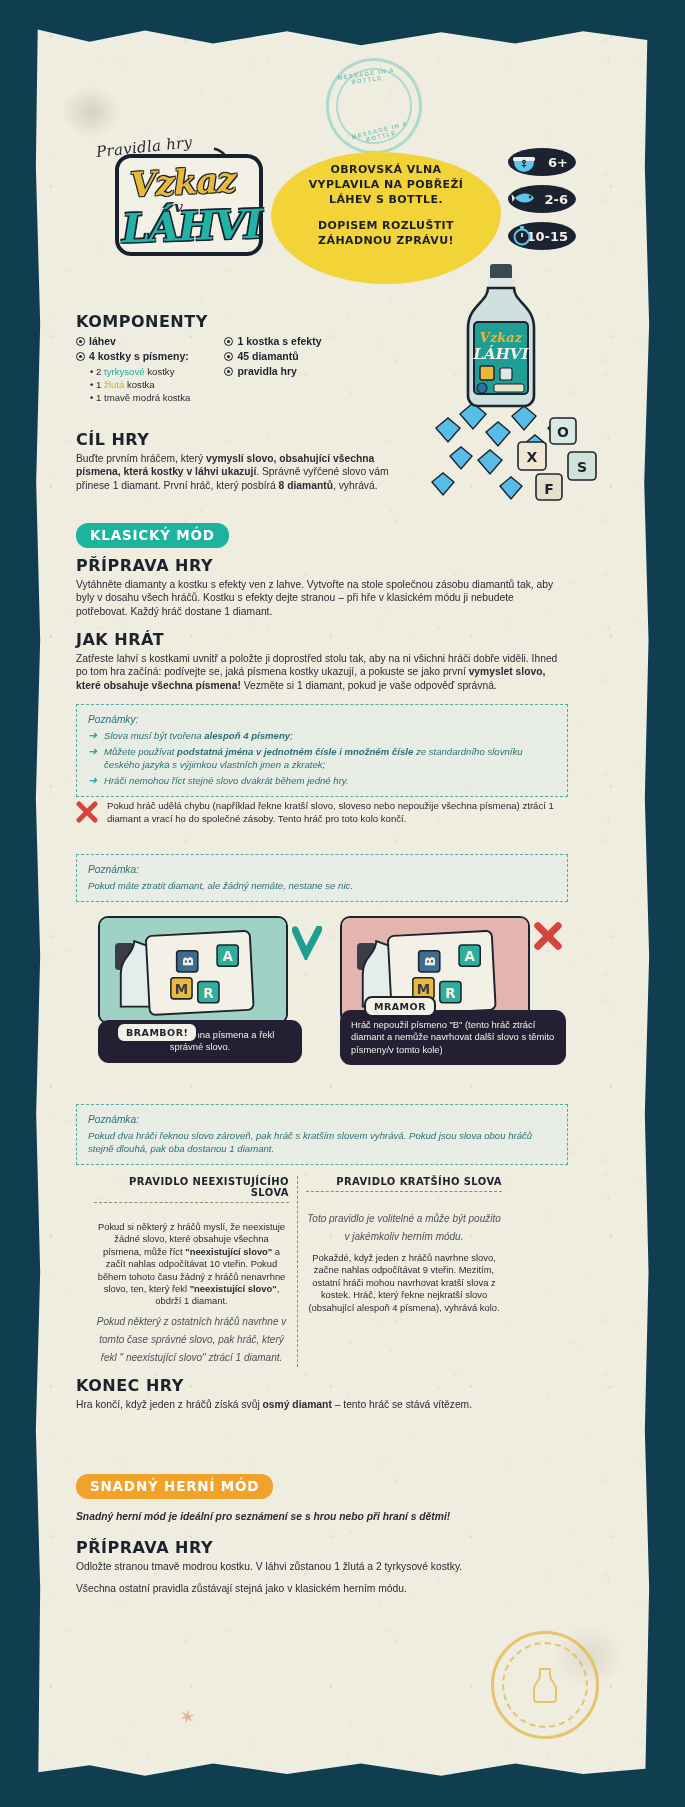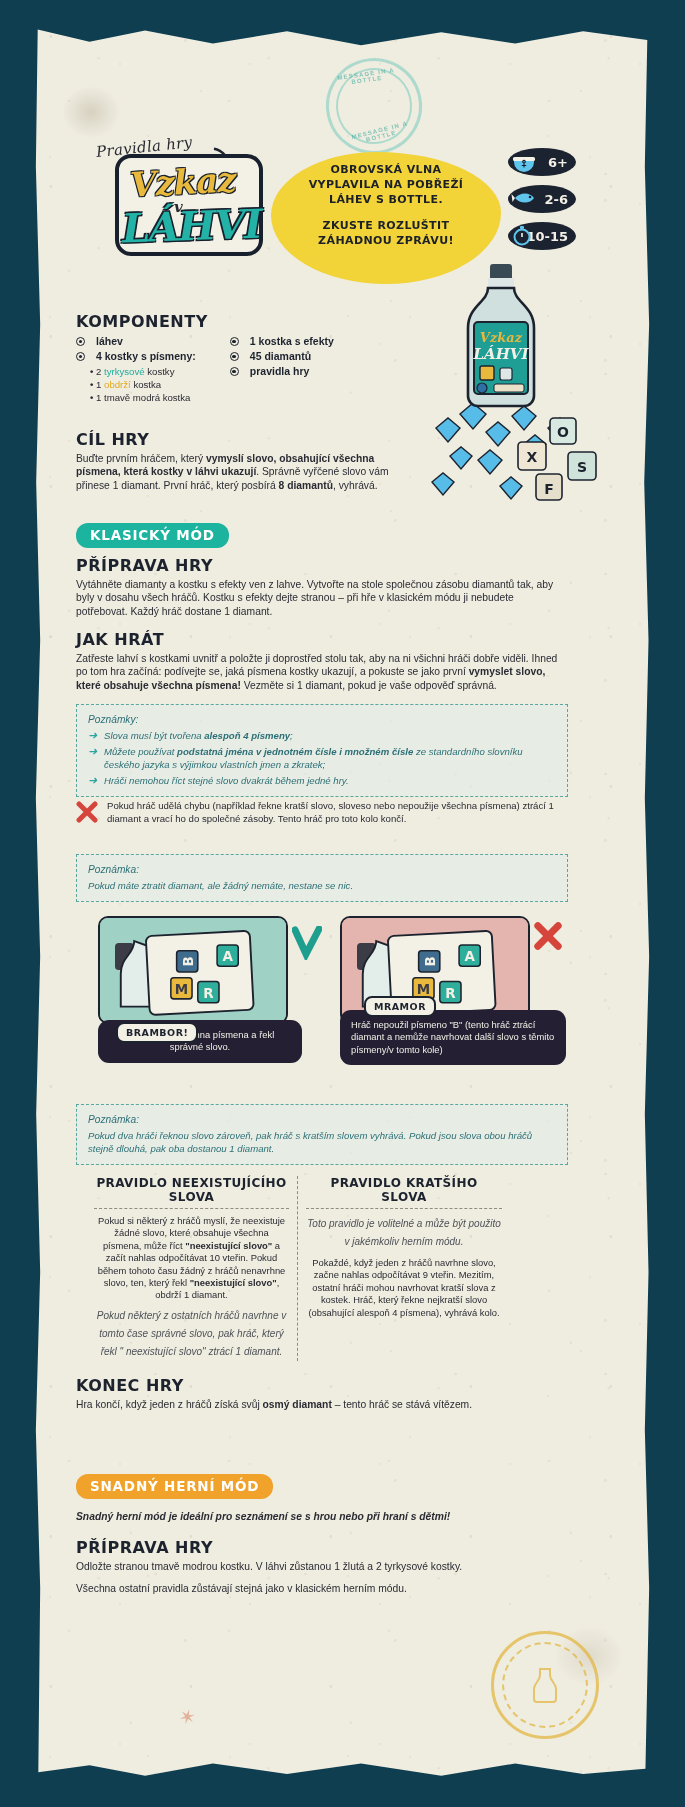--- a/index.html
+++ b/index.html
@@ -269,21 +269,21 @@
     line-height: 13.4px;
     color: #2b2b33;
   }
   .body b { font-weight: bold; }
 
   .sec { position: absolute; z-index: 5; }
 
   
   .komp-cols { display: flex; gap: 34px; margin-top: 2px; }
   .kl { font-family: "Liberation Sans", sans-serif; font-size: 10.5px; color: #1d232e; line-height: 15px; }
-  .kl .row { display: flex; align-items: flex-start; gap: 11px; font-weight: bold; }
+  .kl .row { display: flex; align-items: flex-start; gap: 4px; font-weight: bold; }
   .kl .dot {
     display: inline-block; width: 9px; height: 9px;
     border: 1.6px solid #1d232e; border-radius: 50%;
     position: relative; top: 3px; flex: none;
   }
   .kl .dot::after {
     content:""; position:absolute; left:1.6px; top:1.6px;
     width: 3.4px; height: 3.4px; background:#1d232e; border-radius:50%;
   }
   .sublist { list-style: none; margin: 1px 0 0 14px; }
@@ -366,27 +366,27 @@
     z-index: 9;
   }
 
   
   .tworule { display: flex; gap: 0; }
   .trcol { width: 212px; padding: 0 8px; }
   .trcol.left { border-right: 1.4px dashed #8c8c82; }
   .trtitle {
     font-family: "DejaVu Sans", sans-serif;
     font-weight: bold;
-    font-size: 12px;
+    font-size: 10px;
     letter-spacing: .4px;
     color: #1d232e;
-    text-align: center;
+    text-align: right;
     padding-bottom: 4px;
     border-bottom: 1.4px dashed #8c8c82;
-    margin-bottom: 6px;
+    margin-bottom: 18px;
   }
   .trbody {
     font-family: "Liberation Sans", sans-serif;
     font-size: 9.4px;
     line-height: 12.4px;
     color: #2b2b33;
     text-align: center;
   }
   .trbody b { font-weight: bold; }
   .trnote {
@@ -448,21 +448,21 @@
       <div class="logo-bubble"></div>
       <div class="logo-vzkaz">Vzkaz</div>
       <div class="logo-v">v</div>
       <div class="logo-lahvi">LÁHVI</div>
 
       <div class="yellow-blob"></div>
       <div class="blob-text">
         <div>OBROVSKÁ VLNA</div>
         <div>VYPLAVILA NA POBŘEŽÍ</div>
         <div>LÁHEV S BOTTLE.</div>
-        <div class="b2">ZKUSTE ROZLUŠTIT</div>
+        <div class="b2">DOPISEM ROZLUŠTIT</div>
         <div>ZÁHADNOU ZPRÁVU!</div>
       </div>
 
       <div class="badges">
         <div class="badge">
           <svg class="bicon" viewBox="0 0 26 24">
             <path d="M3 10 h20 v2 a10 10 0 0 1 -20 0 z" fill="#5fc5ec"></path>
             <rect x="2" y="7" width="22" height="4" rx="1.6" fill="#f3f0e6"></rect>
             <path d="M13 13.5 v4 M10.8 15.5 h4.4 M13 13 a1.3 1.3 0 1 1 0.01 0" stroke="#17202c" stroke-width="1.1" fill="none"></path>
           </svg>
@@ -534,21 +534,21 @@
             <div class="row">
               <span class="dot"></span>
               <span>láhev</span>
             </div>
             <div class="row">
               <span class="dot"></span>
               <span>4 kostky s písmeny:</span>
             </div>
             <ul class="sublist">
               <li><span>2 </span><span class="cyan">tyrkysové</span><span> kostky</span></li>
-              <li><span>1 </span><span class="yellow">obdrží</span><span> kostka</span></li>
+              <li><span>1 </span><span class="yellow">žlutá</span><span> kostka</span></li>
               <li><span>1 tmavě modrá kostka</span></li>
             </ul>
           </div>
           <div class="kl">
             <div class="row">
               <span class="dot"></span>
               <span>1 kostka s efekty</span>
             </div>
             <div class="row">
               <span class="dot"></span>

